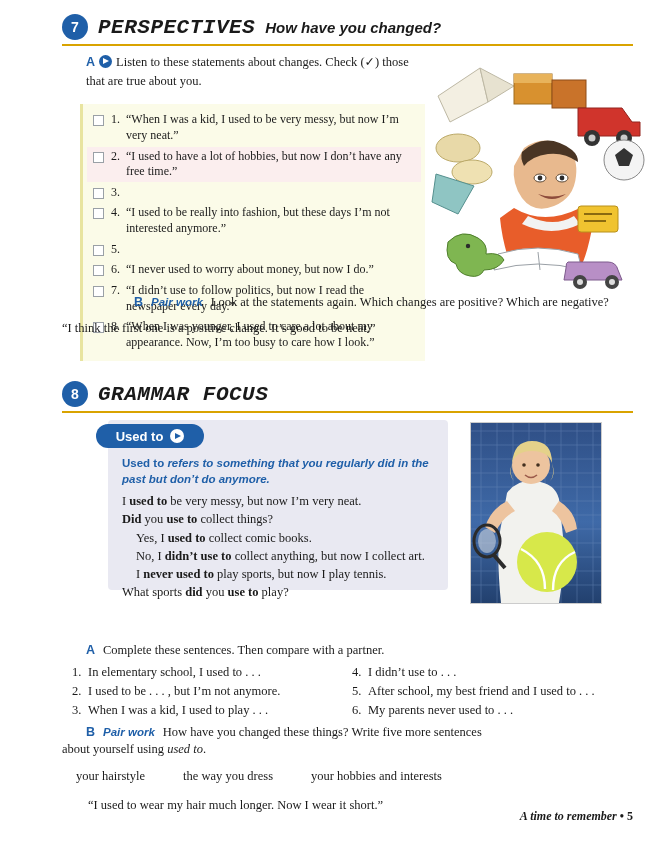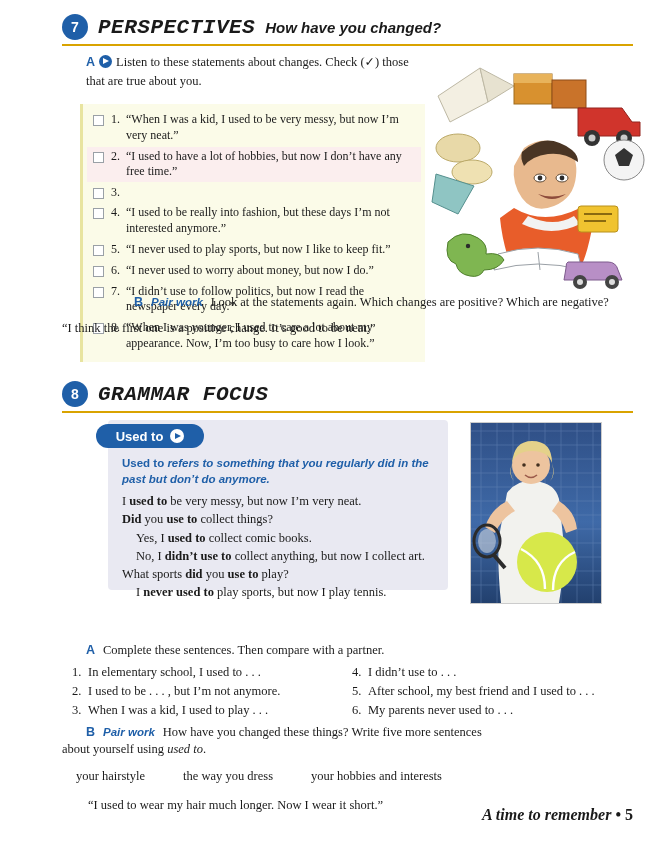--- a/index.html
+++ b/index.html
@@ -304,21 +304,21 @@
     margin-left: 8px;
   }
 
   #footer {
     position: absolute;
     right: 22px;
     bottom: 18px;
     font-family: "Liberation Serif", serif;
     font-style: italic;
     font-weight: bold;
-    font-size: 16px;
+    font-size: 12px;
     color: #1a1a1a;
   }
   #footer .pg { font-style: normal; }
 </style>
 </head>
 <body>
 
 <div class="page">
 
   <div class="section-header" style="left:62px; top:14px;">
@@ -350,21 +350,20 @@
       <span class="stmt-num">3.</span>
     </div>
     <div class="stmt-row">
       <span class="chk"></span>
       <span class="stmt-num">4.</span>
       <span class="stmt-text">“I used to be really into fashion, but these days I’m not interested anymore.”</span>
     </div>
     <div class="stmt-row">
       <span class="chk"></span>
       <span class="stmt-num">5.</span>
-      <span class="stmt-text">“I never used to play sports, but now I like to keep fit.”</span>
     </div>
     <div class="stmt-row">
       <span class="chk"></span>
       <span class="stmt-num">6.</span>
       <span class="stmt-text">“I never used to worry about money, but now I do.”</span>
     </div>
     <div class="stmt-row">
       <span class="chk"></span>
       <span class="stmt-num">7.</span>
       <span class="stmt-text">“I didn’t use to follow politics, but now I read the newspaper every day.”</span>
@@ -450,22 +449,22 @@
   </div>
   <div id="grammar-rule">
     <span>Used to</span>
     <i>refers to something that you regularly did in the past but don’t do anymore.</i>
   </div>
   <div id="grammar-lines">
     <div class="g-line">I <b>used to</b> be very messy, but now I’m very neat.</div>
     <div class="g-line"><b>Did</b> you <b>use to</b> collect things?</div>
     <div class="g-line indent">Yes, I <b>used to</b> collect comic books.</div>
     <div class="g-line indent">No, I <b>didn’t use to</b> collect anything, but now I collect art.</div>
+    <div class="g-line indent">I <b>never used to</b> play sports, but now I play tennis.</div>
     <div class="g-line">What sports <b>did</b> you <b>use to</b> play?</div>
-    <div class="g-line indent">I <b>never used to</b> play sports, but now I play tennis.</div>
   </div>
 
   <svg id="photo" viewBox="0 0 130 180">
     <defs>
       <linearGradient id="sky" x1="0" y1="0" x2="0" y2="1">
         <stop offset="0%" stop-color="#2f4f86"></stop>
         <stop offset="55%" stop-color="#3f6aa8"></stop>
         <stop offset="100%" stop-color="#22406e"></stop>
       </linearGradient>
     </defs>

